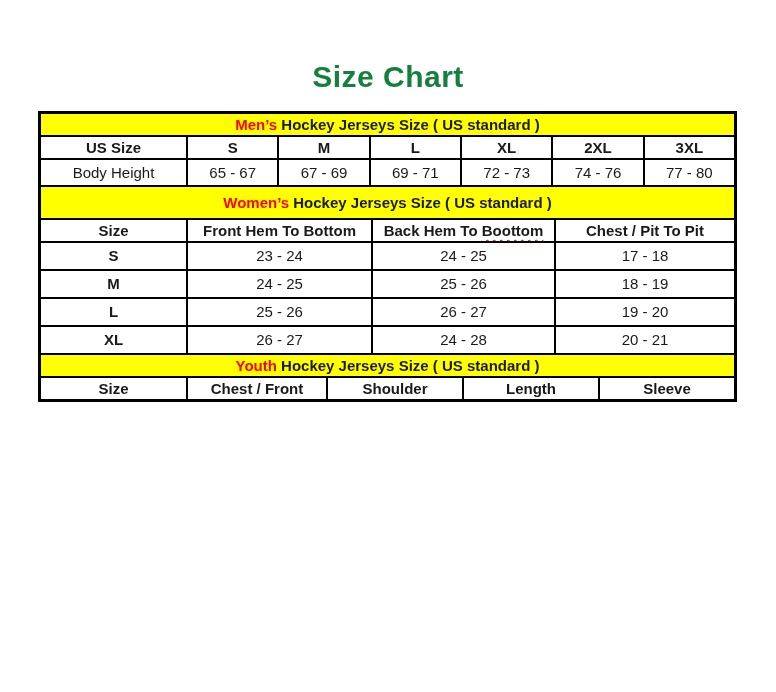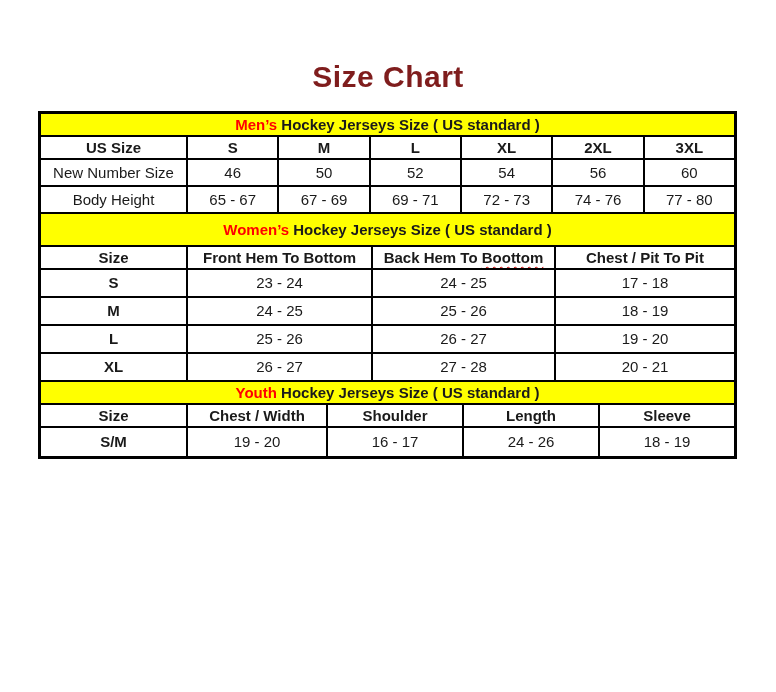--- a/index.html
+++ b/index.html
@@ -8,21 +8,21 @@
     width: 776px; height: 692px;
     background: #ffffff;
     overflow: hidden;
     font-family: "Liberation Sans", sans-serif;
   }
   .title {
     margin: 60px 0 0 0;
     text-align: center;
     font-size: 30px;
     font-weight: bold;
-    color: #7f1d1d;
+    color: #15803d;
     letter-spacing: 0.5px;
     line-height: 1.15;
   }
   .chart-wrap {
     width: 699px;
     margin: 16px 0 0 38px;
     border: 1px solid #000;
   }
   table.tbl {
     border-collapse: collapse;
@@ -89,29 +89,20 @@
     <tr class="head-row">
       <th>US Size</th>
       <th>S</th>
       <th>M</th>
       <th>L</th>
       <th>XL</th>
       <th>2XL</th>
       <th>3XL</th>
     </tr>
     <tr class="data-row">
-      <th class="plain">New Number Size</th>
-      <td class="val">46</td>
-      <td class="val">50</td>
-      <td class="val">52</td>
-      <td class="val">54</td>
-      <td class="val">56</td>
-      <td class="val">60</td>
-    </tr>
-    <tr class="data-row">
       <th class="plain">Body Height</th>
       <td class="val">65 - 67</td>
       <td class="val">67 - 69</td>
       <td class="val">69 - 71</td>
       <td class="val">72 - 73</td>
       <td class="val">74 - 76</td>
       <td class="val">77 - 80</td>
     </tr>
   </tbody>
     </table>
@@ -147,48 +138,41 @@
     </tr>
     <tr class="data-row">
       <th>L</th>
       <td class="val">25 - 26</td>
       <td class="val">26 - 27</td>
       <td class="val">19 - 20</td>
     </tr>
     <tr class="data-row">
       <th>XL</th>
       <td class="val">26 - 27</td>
-      <td class="val">27 - 28</td>
+      <td class="val">24 - 28</td>
       <td class="val">20 - 21</td>
     </tr>
   </tbody>
     </table>
 
   <table class="tbl youth">
     <colgroup>
       <col style="width:147px">
         <col style="width:140px">
         <col>
         <col>
         <col>
     </colgroup>
     <tbody>
         <tr>
       <td class="band-cell" colspan="5"><span class="hl">Youth</span><span> Hockey Jerseys Size ( US standard )</span></td>
     </tr>
     <tr class="head-row">
       <th>Size</th>
-      <th>Chest / Width</th>
+      <th>Chest / Front</th>
       <th>Shoulder</th>
       <th>Length</th>
       <th>Sleeve</th>
-    </tr>
-    <tr class="data-row">
-      <th>S/M</th>
-      <td class="val">19 - 20</td>
-      <td class="val">16 - 17</td>
-      <td class="val">24 - 26</td>
-      <td class="val">18 - 19</td>
     </tr>
   </tbody>
     </table>
 
 </div>
 
 </body></html>

